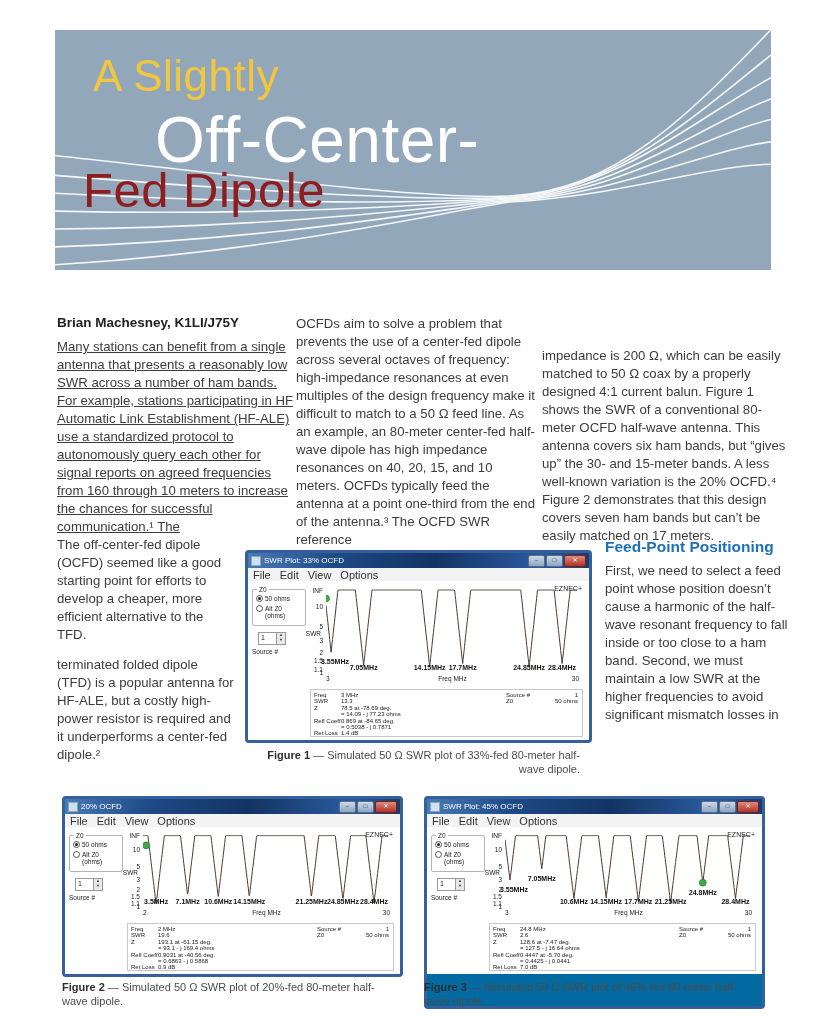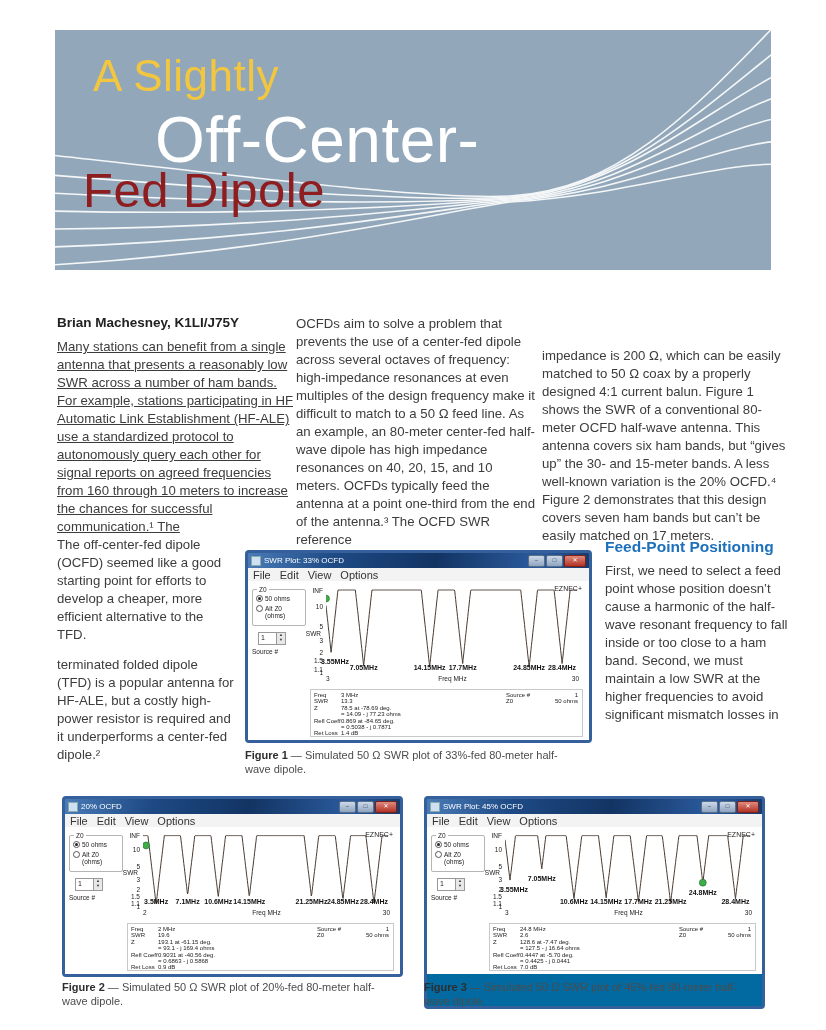--- a/index.html
+++ b/index.html
@@ -423,21 +423,21 @@
             </div>
             <div class="st-rrow">
               <span>Z0</span>
               <span>50 ohms</span>
             </div>
           </div>
        </div>
      </div>
     </div>
 
-  <div class="caption" style="left:245px;top:749px;width:335px;">
+  <div class="caption" style="left:245px;top:749px;width:335px;text-align:right;">
     <b>Figure 1</b><span> — Simulated 50 Ω SWR plot of 33%-fed 80-meter half-wave dipole.</span>
   </div>
   <div class="caption" style="left:62px;top:981px;width:330px;">
     <b>Figure 2</b><span> — Simulated 50 Ω SWR plot of 20%-fed 80-meter half-wave dipole.</span>
   </div>
   <div class="caption" style="left:424px;top:981px;width:330px;">
     <b>Figure 3</b><span> — Simulated 50 Ω SWR plot of 45%-fed 80-meter half-wave dipole.</span>
   </div>
 
 </div>

